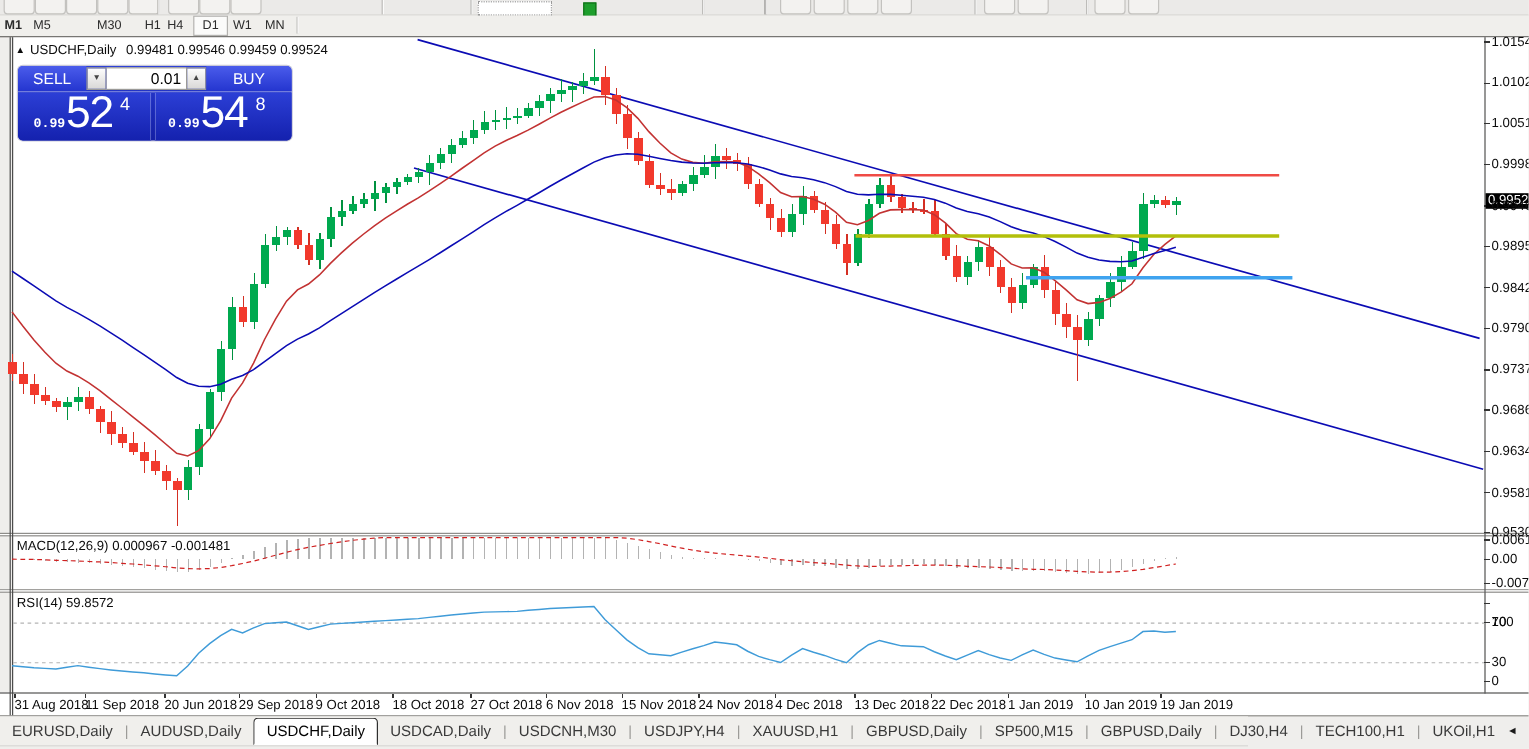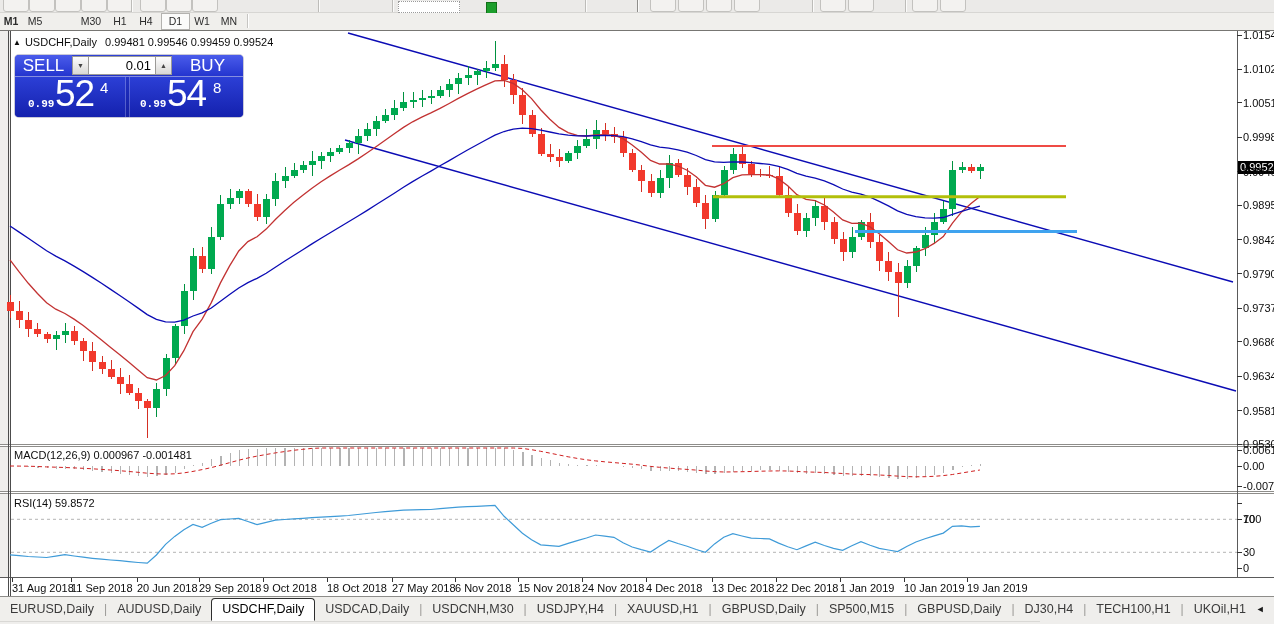--- a/index.html
+++ b/index.html
@@ -37,21 +37,21 @@
   #gfx{position:absolute;left:0;top:0;pointer-events:none;}
   
   #title{position:absolute;left:13px;top:36px;font-size:11px;color:#0c0c0c;}
   #title .arrow{font-size:8px;position:relative;top:-1px;margin-right:4px;}
   #title .vals{margin-left:8px;}
   
   #oneclick{position:absolute;left:15px;top:55px;width:228px;height:62px;border-radius:4px;
             background:linear-gradient(180deg,#2e41d8 0%,#1b2ab8 60%,#141fa4 100%);
             box-shadow:0 0 0 1px #c9c9d8;}
   #oc-row1{position:absolute;left:0;top:0;width:228px;height:21px;display:flex;}
-  .ocbtn{color:#fff;font-size:17px;line-height:21px;text-align:center;
+  .ocbtn{color:#fff;font-size:13px;line-height:21px;text-align:center;
          background:linear-gradient(180deg,#4a5ceb,#2435cf);cursor:pointer;}
   #oc-sell{width:57px;border-top-left-radius:4px;}
   #oc-buy{flex:1;border-top-right-radius:4px;}
   .spin{width:17px;height:19px;margin-top:1px;background:linear-gradient(180deg,#fdfdfd,#d9d8d6);
         border:1px solid #9b9a97;box-sizing:border-box;font-size:7px;color:#444;
         text-align:center;line-height:17px;cursor:pointer;}
   #oc-vol{width:66px;height:19px;margin-top:1px;border:1px solid #9b9a97;border-left:none;border-right:none;
           box-sizing:border-box;text-align:right;font-size:13px;padding:0 4px 0 0;color:#000;
           font-family:"Liberation Sans",sans-serif;background:#fff;}
   #oc-sep{position:absolute;left:0;top:21px;width:228px;height:1px;background:rgba(255,255,255,.45);}
@@ -116,21 +116,21 @@
       <div class="tssep" style="left: 637px; background: rgb(143, 142, 139);"></div>
       <div class="tsbox" style="left: 398px; width: 60px;"></div>
       <div class="tsgreen" style="left: 486px;"></div>
     </div>
 
   <div id="tfbar">
       <div class="tfbtn" style="left: 0px; width: 22px; font-weight: bold;">M1</div>
       <div class="tfbtn" style="left: 22px; width: 26px;">M5</div>
       <div class="tfbtn" style="left: 49px; width: 28px; margin-top: 23px;">M15</div>
       <div class="tfbtn" style="left: 78px; width: 26px;">M30</div>
-      <div class="tfbtn" style="left: 106px; width: 28px;">H1</div>
+      <div class="tfbtn" style="left: 106px; width: 28px; text-align: right;">H1</div>
       <div class="tfbtn" style="left: 132px; width: 28px;">H4</div>
       <div class="tfbtn active" style="left: 161px; width: 27px;">D1</div>
       <div class="tfbtn" style="left: 189px; width: 26px;">W1</div>
       <div class="tfbtn" style="left: 216px; width: 26px;">MN</div>
       <div class="tfsep" style="left: 247px;"></div>
     </div>
 
   <div class="panel" id="p-main"></div>
   <div class="panel" id="p-macd"></div>
   <div class="panel" id="p-rsi"></div>
@@ -611,21 +611,21 @@
     <div class="axlbl" style="top: 503px; margin-top: 16px;">100</div>
     <div class="axlbl" style="top: 519px;">70</div>
     <div class="axlbl" style="top: 552px;">30</div>
     <div class="axlbl" style="top: 568px;">0</div>
     <div class="datelbl" style="left: 12px;">31 Aug 2018</div>
     <div class="datelbl" style="left: 71px;">11 Sep 2018</div>
     <div class="datelbl" style="left: 137px;">20 Jun 2018</div>
     <div class="datelbl" style="left: 199px;">29 Sep 2018</div>
     <div class="datelbl" style="left: 263px;">9 Oct 2018</div>
     <div class="datelbl" style="left: 327px;">18 Oct 2018</div>
-    <div class="datelbl" style="left: 392px;">27 May 2018</div>
+    <div class="datelbl" style="left: 392px;">27 Oct 2018</div>
     <div class="datelbl" style="left: 455px;">6 Nov 2018</div>
     <div class="datelbl" style="left: 518px;">15 Nov 2018</div>
     <div class="datelbl" style="left: 582px;">24 Nov 2018</div>
     <div class="datelbl" style="left: 646px;">4 Dec 2018</div>
     <div class="datelbl" style="left: 712px;">13 Dec 2018</div>
     <div class="datelbl" style="left: 776px;">22 Dec 2018</div>
     <div class="datelbl" style="left: 840px;">1 Jan 2019</div>
     <div class="datelbl" style="left: 904px;">10 Jan 2019</div>
     <div class="datelbl" style="left: 967px;">19 Jan 2019</div>
   </div>

